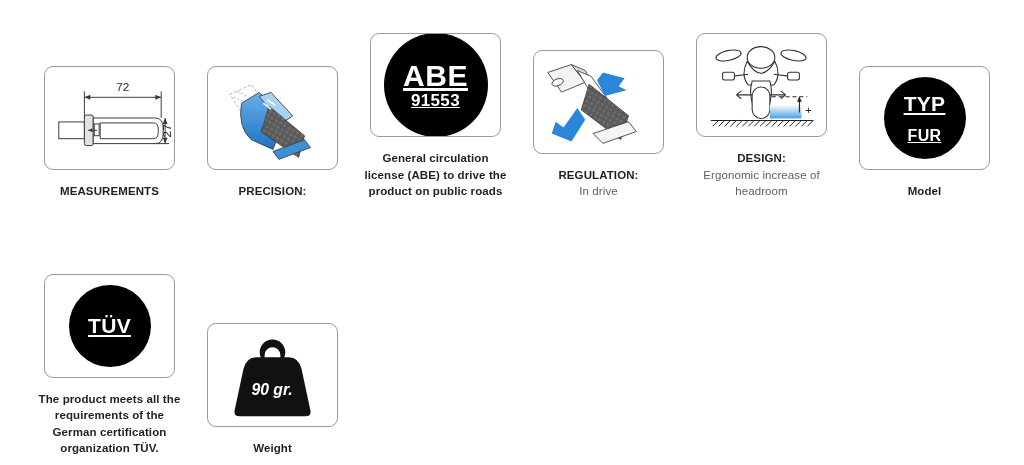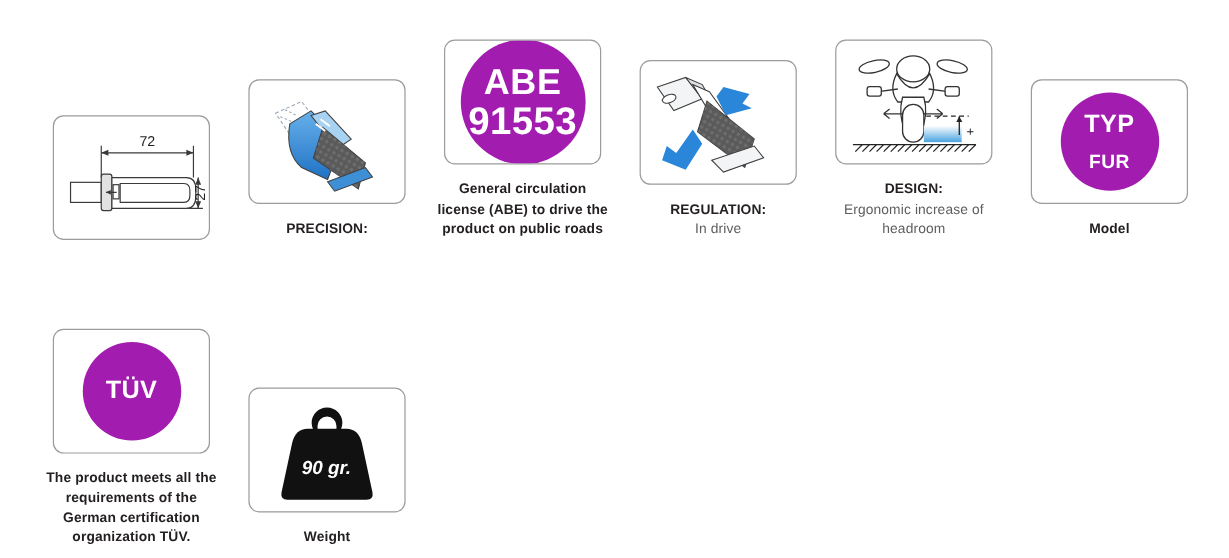--- a/index.html
+++ b/index.html
@@ -60,34 +60,35 @@
     font-weight: bold;
     color: #231f20;
   }
   .cap-body {
     font-weight: normal;
     color: #5e5e5e;
   }
 
   
   .badge-circle {
-    background: #a21caf;
+    background: #000000;
     border-radius: 50%;
     display: flex;
     flex-direction: column;
     align-items: center;
     justify-content: center;
     color: #ffffff;
     line-height: 1;
+    text-decoration: underline;
   }
   .abe-circle {
     width: 104px; height: 104px;
   }
   .abe-top { font-size: 30px; font-weight: bold; letter-spacing: 0.5px; }
-  .abe-bot { font-size: 32px; font-weight: bold; letter-spacing: 0.3px; margin-top: 1px; }
+  .abe-bot { font-size: 17px; font-weight: bold; letter-spacing: 0.3px; margin-top: 1px; }
 
   .typ-circle { width: 82px; height: 82px; }
   .typ-top { font-size: 21px; font-weight: bold; letter-spacing: 0.3px; }
   .typ-bot { font-size: 16px; font-weight: bold; letter-spacing: 0.3px; margin-top: 14px; }
 
   .tuv-circle { width: 82px; height: 82px; }
   .tuv-text { font-size: 21px; font-weight: bold; letter-spacing: 0.3px; }
 
   svg { display: block; }
 </style>
@@ -118,20 +119,23 @@
             <rect x="40" y="49" width="9" height="31" rx="2" fill="#e2e2e2"></rect>
             <path d="M49 52 L112 52 Q120 52 120 62 L120 68 Q120 78 112 78 L49 78 Z" fill="#ffffff"></path>
             <path d="M56 57 L110 57 Q115 57 115 63 L115 67 Q115 73 110 73 L56 73 Z" fill="#ffffff"></path>
             <rect x="50" y="58" width="5" height="12" fill="#ffffff"></rect>
             <line x1="44" y1="64.5" x2="53" y2="64.5"></line>
             <path d="M44 64.5 L48 62.5 L48 66.5 Z" fill="#3a3a3a" stroke="none"></path>
           </g>
           <text x="79" y="25" font-family="Liberation Sans, sans-serif" font-size="12" fill="#231f20" text-anchor="middle">72</text>
           <text x="128" y="65" font-family="Liberation Sans, sans-serif" font-size="12" fill="#231f20" text-anchor="middle" transform="rotate(-90 128 65)">27</text>
         </svg>
+      </div>
+      <div class="caption">
+        <span class="cap-title">MEASUREMENTS</span>
       </div>
     </div>
 
     <div class="cell">
       <div class="card">
         <svg width="131" height="104" viewBox="0 0 131 104">
           <defs>
             <linearGradient id="blueA" x1="0" y1="0" x2="0" y2="1">
               <stop offset="0" stop-color="#67b0ea"></stop>
               <stop offset="1" stop-color="#1f72c4"></stop>

